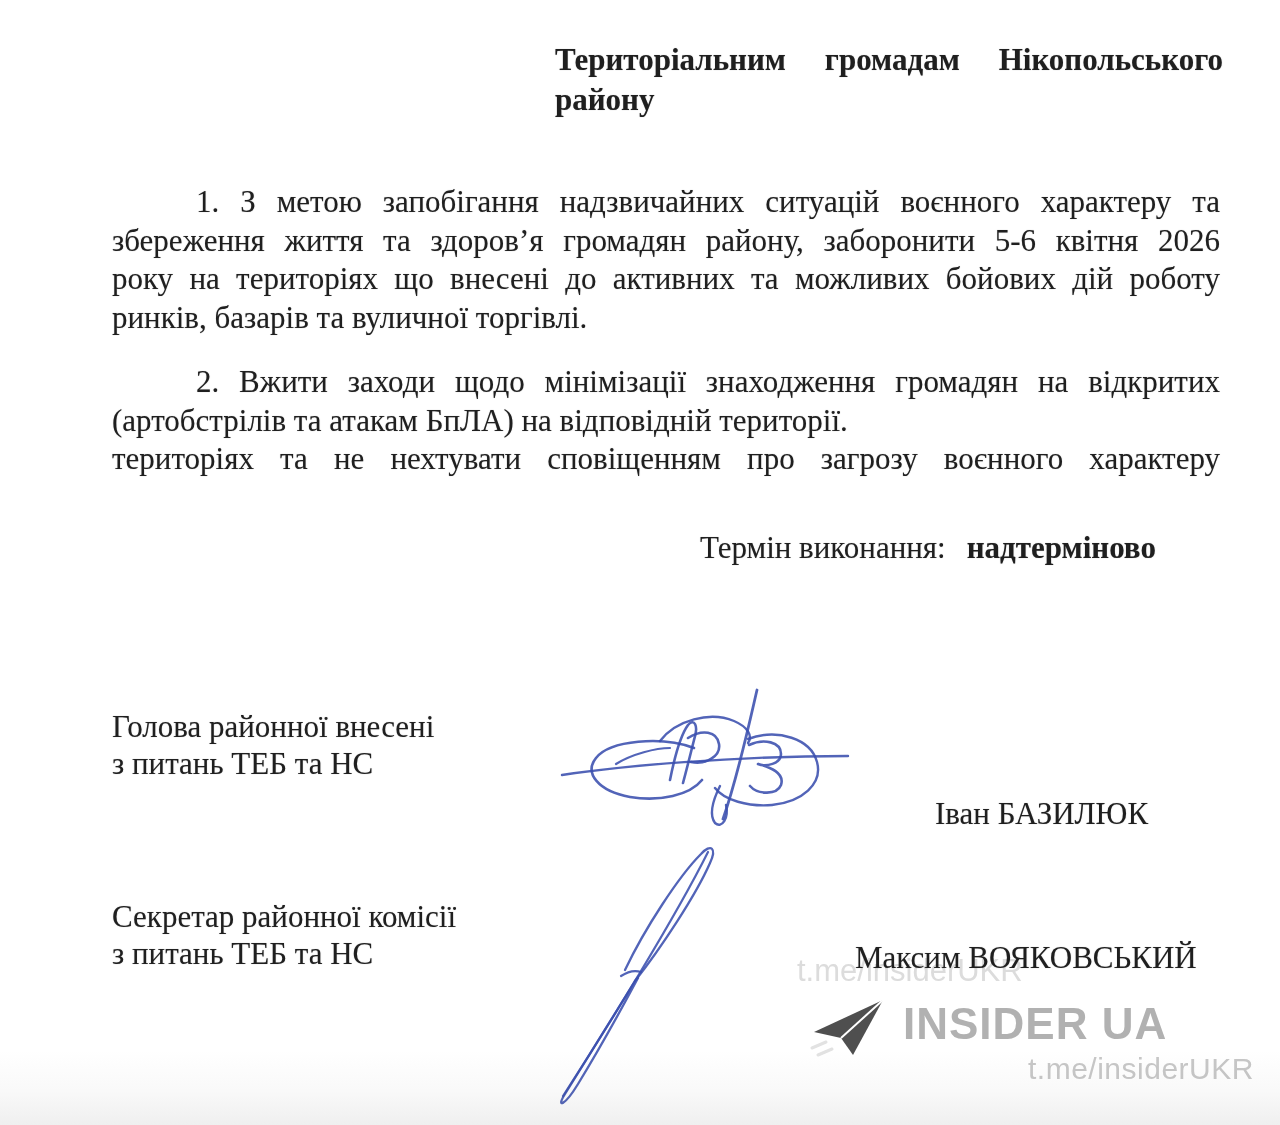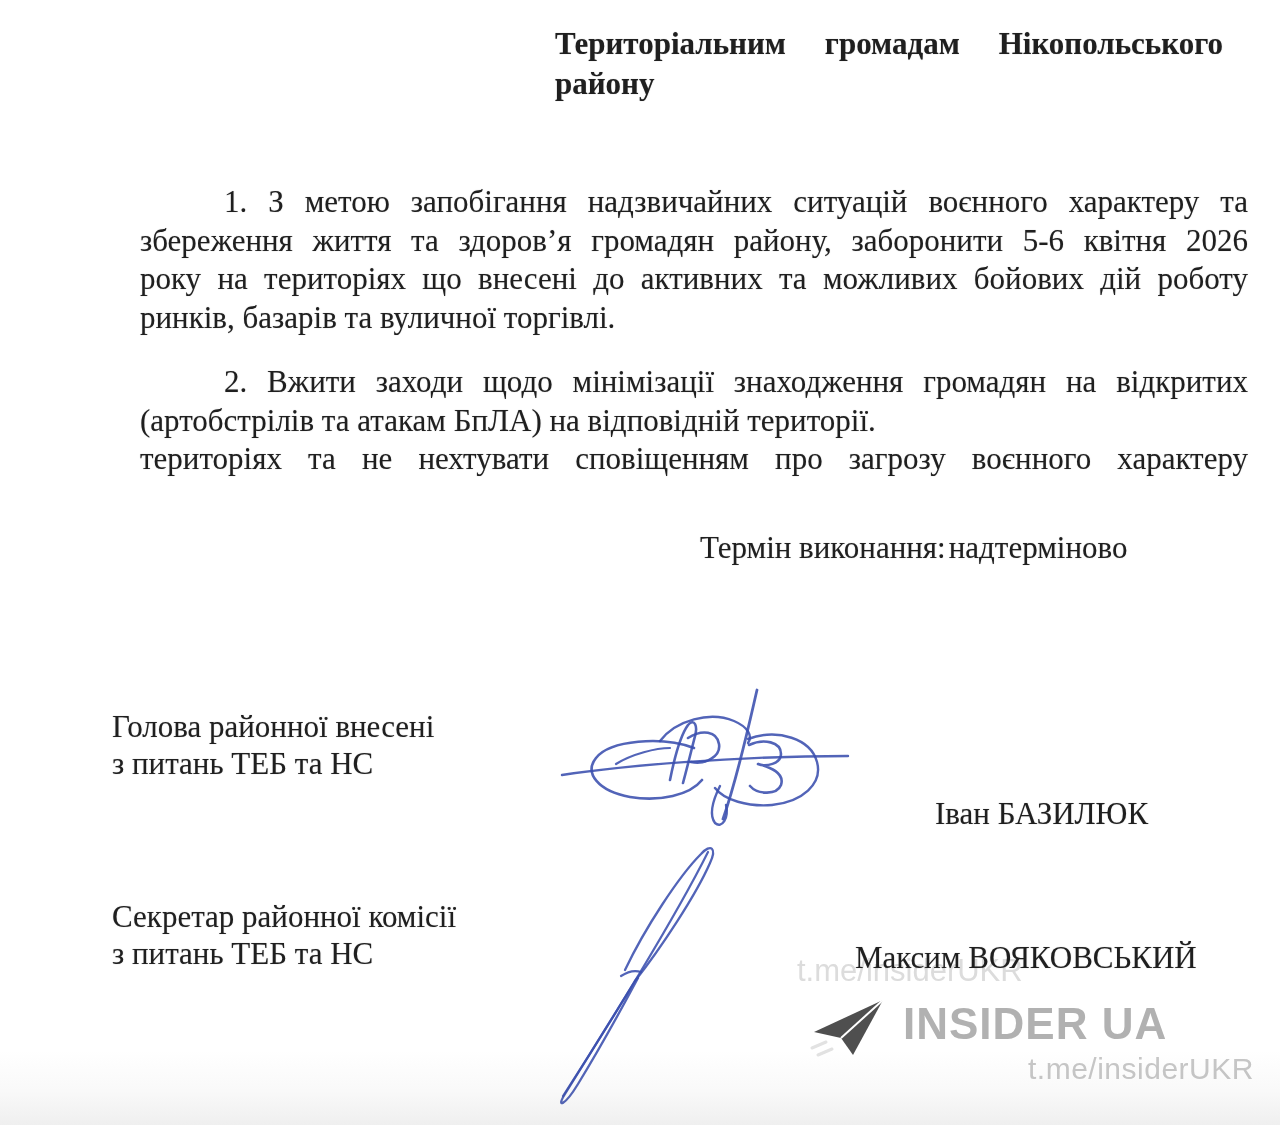--- a/index.html
+++ b/index.html
@@ -13,36 +13,35 @@
     color: var(--text, #1f1f1f);
   }
   .abs { position: absolute; }
 
   
   .doc-text {
     font-size: 31px;
     text-shadow: 0 0 1px rgba(30,30,30,0.35);
   }
   .recipient {
-    left: 555px; top: 24px; width: 668px;
+    left: 555px; top: 40px; width: 668px;
     font-weight: bold;
     line-height: 40px;
   }
   .par {
     left: 112px; width: 1108px;
     line-height: 38.5px;
-    margin-left: 28px;
   }
   .par-line { text-align: justify; text-align-last: justify; }
   .par-line.first { padding-left: 84px; }
   .par-line.last { text-align-last: left; }
   .recipient .par-line.last { text-align-last: left; }
 
   .deadline { left: 700px; top: 530px; }
-  .deadline .value { font-weight: normal; margin-left: 3px; }
+  .deadline .value { font-weight: bold; margin-left: 21px; }
 
   .sig-title { left: 112px; line-height: 37px; width: 520px; }
   .sig-title-1 { top: 708px; }
   .sig-title-2 { top: 898px; }
   .sig-name-1 { left: 935px; top: 796px; z-index: 2; }
   .sig-name-2 { left: 855px; top: 940px; z-index: 2; }
 
   
   .sig-svg { position: absolute; z-index: 1; }
   .sig-path {

